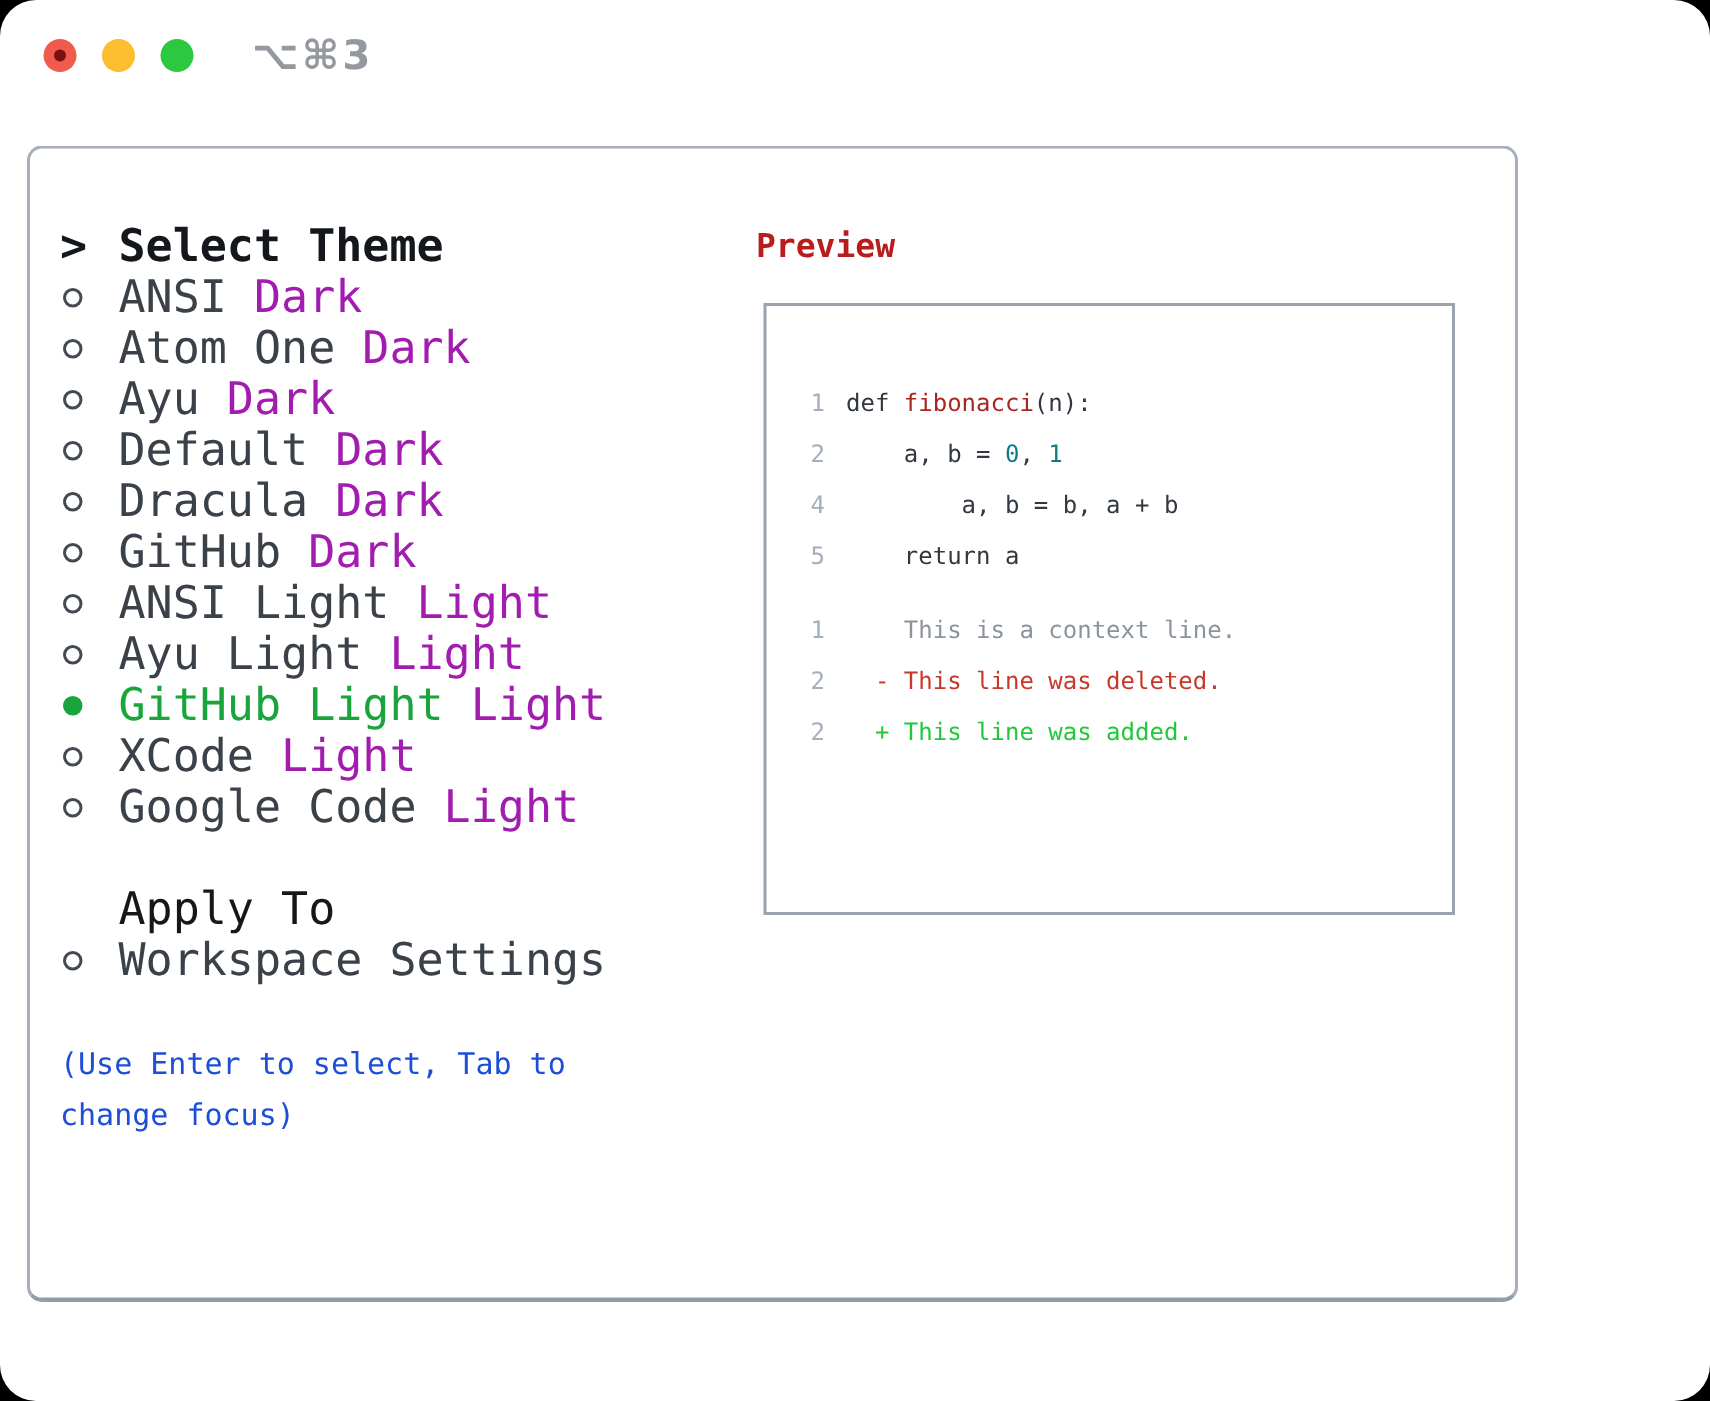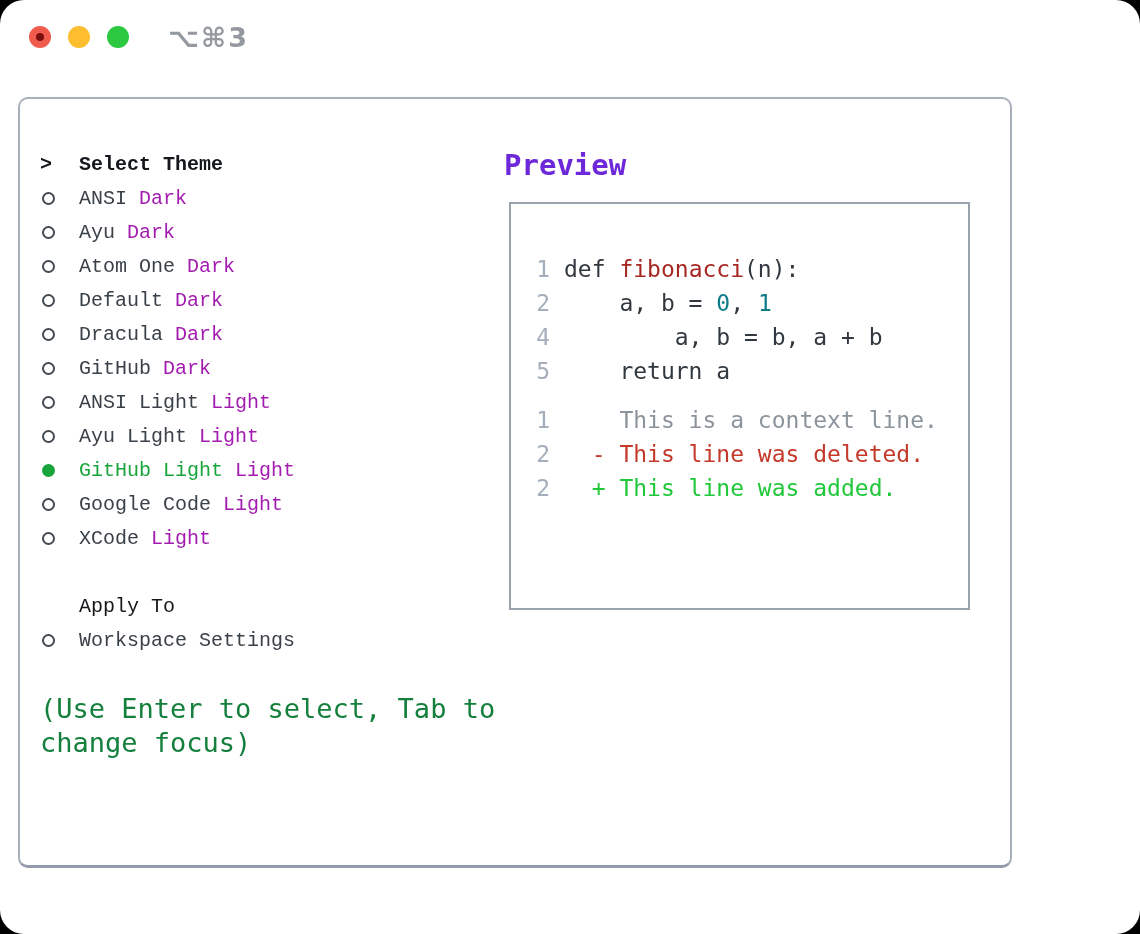--- a/index.html
+++ b/index.html
@@ -24,45 +24,45 @@
     position:absolute;left:168px;top:22px;font-size:27px;font-weight:bold;
     color:#94999f;font-family:"DejaVu Sans",sans-serif;letter-spacing:2px;
   }
   
   .panel{
     position:absolute;left:18px;top:97px;width:994px;height:771px;
     border:2px solid #a7afbb;border-bottom:3px solid #939caa;border-radius:10px;
     background:#fff;box-sizing:border-box;
   }
   .leftcol{position:absolute;left:20px;top:49px;}
-  .row{height:34px;line-height:34px;font-size:20px;white-space:pre;color:#3a4149;font-family:Liberation Mono, monospace;}
+  .row{height:34px;line-height:34px;font-size:30px;white-space:pre;color:#3a4149;}
   .row .marker{
     display:inline-block;width:39px;vertical-align:top;height:34px;position:relative;
   }
   .circle{
     position:absolute;left:2px;top:10px;width:13px;height:13px;border-radius:50%;
     border:2px solid #434a52;box-sizing:border-box;background:transparent;
   }
   .circle.filled{border-color:var(--green,#1aa53c);background:var(--green,#1aa53c);}
   .arrow-glyph{font-weight:bold;color:#14181c;}
   .hdr{font-weight:bold;color:#14181c;}
   .hdr2{color:#15181b;}
   .name-selected{color:var(--green,#1aa53c);text-align:right;}
   .variant{color:#a21caf;}
   .spacer{height:34px;}
-  .help-line{height:34px;line-height:34px;font-size:27px;color:#15803d;white-space:pre;}
+  .help-line{height:34px;line-height:34px;font-size:20px;color:#1d4ed8;white-space:pre;}
   
   .rightcol{position:absolute;left:484px;top:49px;}
-  .preview-header{height:34px;line-height:34px;font-size:29px;font-weight:bold;color:#6d28d9;}
+  .preview-header{height:34px;line-height:34px;font-size:22px;font-weight:bold;color:#b91c1c;}
   .preview-box{
     position:absolute;left:489px;top:103px;width:461px;height:408px;
     border:2px solid #9aa2ad;box-sizing:border-box;background:#fff;
     padding:48px 0 0 11px;overflow:hidden;
   }
-  .cline{height:34px;line-height:34px;font-size:23px;white-space:pre;}
+  .cline{height:34px;line-height:34px;font-size:16px;white-space:pre;}
   .ln{display:inline-block;width:28px;text-align:right;margin-right:14px;color:#a5aebb;}
   .t-code{color:#32383f;}
   .t-fn{color:var(--fn-red,#a62621);}
   .t-num{color:var(--num-teal,#0c7c86);}
   .t-bi{color:var(--bi-blue,#2097d8);}
   .t-ctx{color:#8b939c;}
   .t-del{color:var(--del-red,#c5392b);}
   .t-add{color:var(--add-green,#20c83a);margin-top:32px;}
   .diff-block .cline:first-child{margin-top:15px;}
 </style>
@@ -80,30 +80,30 @@
     <span class="win-title">⌥⌘3</span>
   </div>
 
   <div class="panel">
 
     <div class="leftcol">
       <div class="row"><span class="marker arrow-glyph">&gt;</span><span class="hdr">Select Theme</span></div>
 
       <div id="theme-list">
           <div class="row"><span class="marker"><span class="circle"></span></span><span class="">ANSI</span><span class="variant"> Dark</span></div>
+          <div class="row"><span class="marker"><span class="circle"></span></span><span class="">Atom One</span><span class="variant"> Dark</span></div>
           <div class="row"><span class="marker"><span class="circle"></span></span><span class="">Ayu</span><span class="variant"> Dark</span></div>
-          <div class="row"><span class="marker"><span class="circle"></span></span><span class="">Atom One</span><span class="variant"> Dark</span></div>
           <div class="row"><span class="marker"><span class="circle"></span></span><span class="">Default</span><span class="variant"> Dark</span></div>
           <div class="row"><span class="marker"><span class="circle"></span></span><span class="">Dracula</span><span class="variant"> Dark</span></div>
           <div class="row"><span class="marker"><span class="circle"></span></span><span class="">GitHub</span><span class="variant"> Dark</span></div>
           <div class="row"><span class="marker"><span class="circle"></span></span><span class="">ANSI Light</span><span class="variant"> Light</span></div>
           <div class="row"><span class="marker"><span class="circle"></span></span><span class="">Ayu Light</span><span class="variant"> Light</span></div>
           <div class="row"><span class="marker"><span class="circle filled"></span></span><span class="name-selected">GitHub Light</span><span class="variant"> Light</span></div>
+          <div class="row"><span class="marker"><span class="circle"></span></span><span class="">XCode</span><span class="variant"> Light</span></div>
           <div class="row"><span class="marker"><span class="circle"></span></span><span class="">Google Code</span><span class="variant"> Light</span></div>
-          <div class="row"><span class="marker"><span class="circle"></span></span><span class="">XCode</span><span class="variant"> Light</span></div>
         </div>
 
       <div class="spacer"></div>
 
       <div class="row"><span class="marker"></span><span class="hdr2">Apply To</span></div>
 
       <div id="apply-list">
           <div class="row"><span class="marker"><span class="circle"></span></span><span class="">Workspace Settings</span></div>
         </div>
 

